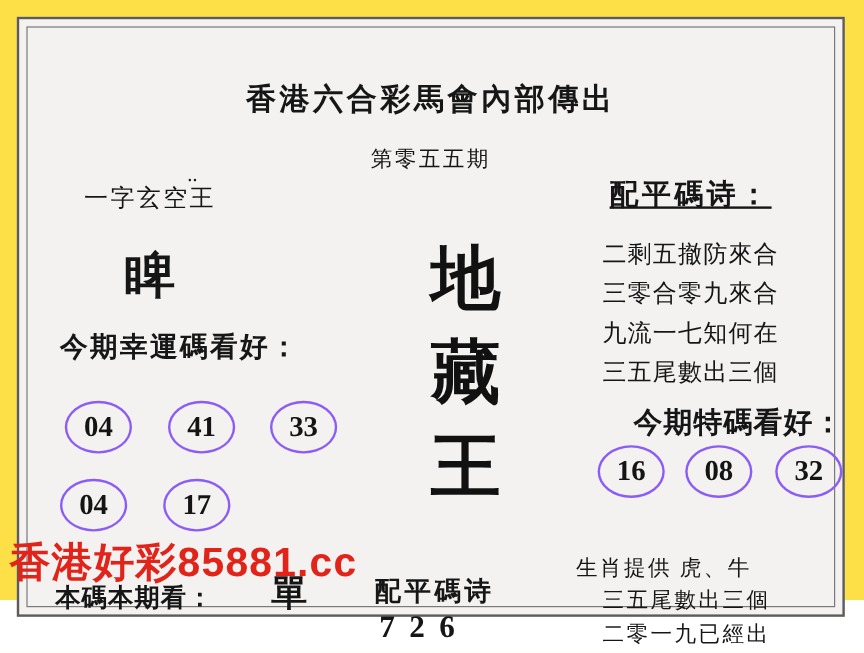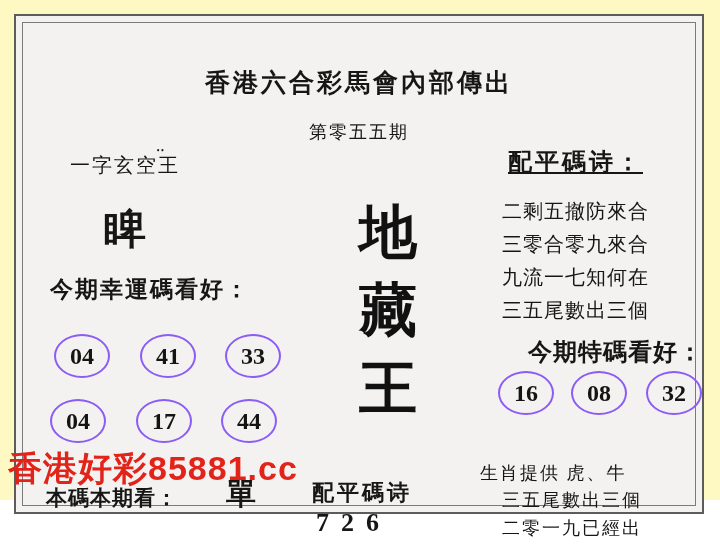--- a/index.html
+++ b/index.html
@@ -10,21 +10,21 @@
     width: 720px;
     height: 544px;
     background: #ffffff;
     font-family: "Liberation Serif", serif;
     overflow: hidden;
   }
   #page {
     position: relative;
     width: 720px;
     height: 500px;
-    background: #fef9c3;
+    background: #fde047;
   }
   
   .paper {
     position: absolute;
     left: 14px;
     top: 14px;
     width: 690px;
     height: 500px;
     background: #f4f2f0;
     border: 2px solid #5c5c5c;
@@ -222,21 +222,20 @@
     <div class="txt left-motto">一字玄空王</div>
     <div class="txt big-char">睥</div>
     <div class="txt lucky-label">今期幸運碼看好：</div>
 
     <div class="circle" style="left:38px; top:318px;">04</div>
     <div class="circle" style="left:124px; top:318px;">41</div>
     <div class="circle" style="left:209px; top:318px;">33</div>
 
     <div class="circle" style="left:34px; top:383px;">04</div>
     <div class="circle" style="left:120px; top:383px;">17</div>
-    <div class="circle" style="left:205px; top:383px;">44</div>
 
     <div class="center-word">
       <span>地</span>
       <span>藏</span>
       <span>王</span>
     </div>
 
     <div class="txt poem-title">配平碼诗：</div>
     <div class="txt poem-line" style="top:182px;">二剩五撤防來合</div>
     <div class="txt poem-line" style="top:248px;">九流一七知何在</div>

